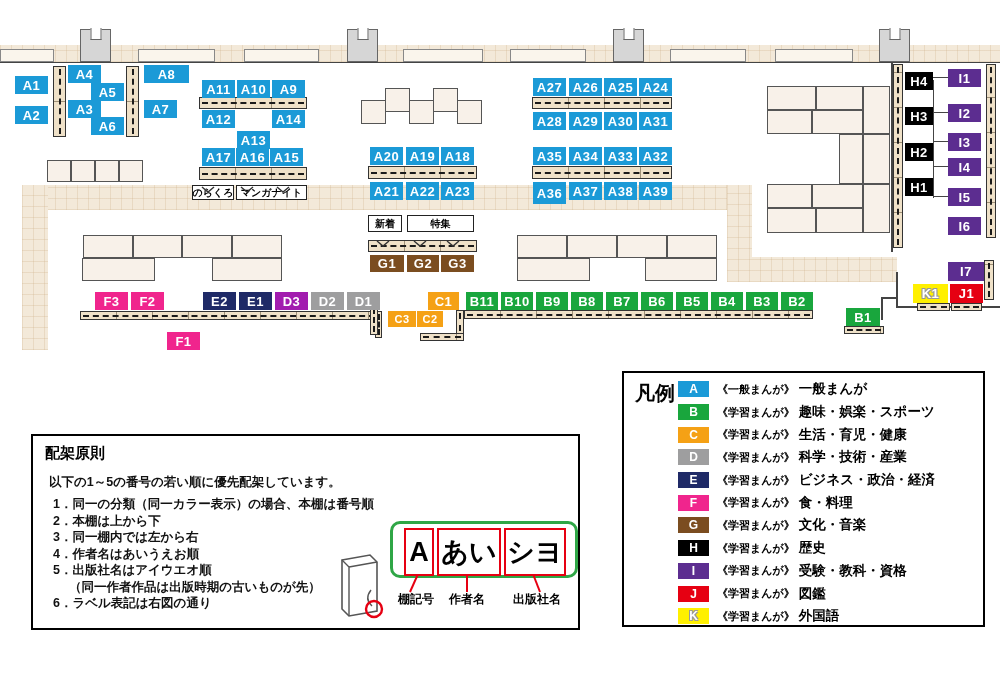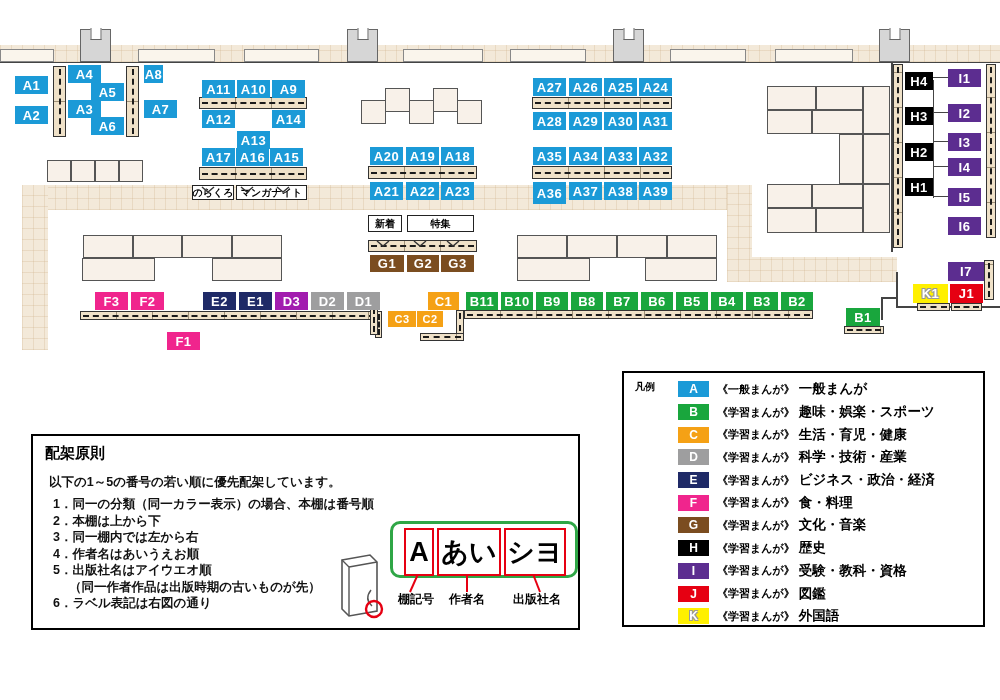--- a/index.html
+++ b/index.html
@@ -34,21 +34,21 @@
   .p-title{position:absolute;left:12px;top:8px;font-size:15px;font-weight:bold;color:#000;}
   .p-intro{position:absolute;left:16px;top:38px;font-size:12.5px;font-weight:bold;color:#111;}
   #p-list{position:absolute;left:20px;top:60px;width:330px;}
   .p-item{font-size:12.5px;font-weight:bold;color:#111;line-height:16.5px;white-space:nowrap;}
   .p-item.indent{padding-left:16px;}
   #label-diagram{position:absolute;left:357px;top:85px;width:188px;height:57px;border:3.5px solid #2FA646;border-radius:10px;background:#fff;}
   .spine-box{position:absolute;top:4px;height:48px;border:2px solid #E60012;display:flex;align-items:center;justify-content:center;
        font-size:27px;font-weight:bold;color:#000;}
   .callout-label{position:absolute;font-size:12px;font-weight:bold;color:#000;white-space:nowrap;}
   #legend{left:622px;top:371px;width:363px;height:256px;}
-  .l-title{position:absolute;left:11px;top:7px;font-size:10px;font-weight:bold;color:#000;}
+  .l-title{position:absolute;left:11px;top:7px;font-size:20px;font-weight:bold;color:#000;}
   #legend-rows{position:absolute;left:54px;top:5px;}
   .l-row{display:flex;align-items:center;height:22.7px;}
   .l-chip{width:31px;height:16px;display:flex;align-items:center;justify-content:center;
        color:#fff;font-size:12px;font-weight:bold;margin-right:8px;flex:none;}
   .l-chip.outlined{text-shadow:-1px -1px 0 #999,1px -1px 0 #999,-1px 1px 0 #999,1px 1px 0 #999;}
   .l-type{font-size:11px;font-weight:bold;color:#000;margin-right:4px;white-space:nowrap;}
   .l-cat{font-size:13.5px;font-weight:bold;color:#000;white-space:nowrap;}
 </style>
 </head>
 <body>
@@ -135,21 +135,21 @@
       <div class="shelf v" style="left: 126px; top: 66px; width: 13px; height: 71px; position: absolute;"></div>
       <div class="shelf v" style="left: 893px; top: 64px; width: 10px; height: 184px; position: absolute;"></div>
       <div class="shelf v" style="left: 986px; top: 64px; width: 10px; height: 174px; position: absolute;"></div>
       <div class="shelf v" style="left: 984px; top: 260px; width: 10px; height: 40px; position: absolute;"></div>
       <div class="tag" style="left: 15px; top: 76px; width: 33px; height: 18px; position: absolute; background: rgb(27, 154, 215);">A1</div>
       <div class="tag" style="left: 15px; top: 106px; width: 33px; height: 18px; position: absolute; background: rgb(27, 154, 215);">A2</div>
       <div class="tag" style="left: 68px; top: 65px; width: 33px; height: 18px; position: absolute; background: rgb(27, 154, 215);">A4</div>
       <div class="tag" style="left: 91px; top: 83px; width: 33px; height: 18px; position: absolute; background: rgb(27, 154, 215);">A5</div>
       <div class="tag" style="left: 68px; top: 100px; width: 33px; height: 18px; position: absolute; background: rgb(27, 154, 215);">A3</div>
       <div class="tag" style="left: 91px; top: 117px; width: 33px; height: 18px; position: absolute; background: rgb(27, 154, 215);">A6</div>
-      <div class="tag" style="left: 144px; top: 65px; width: 19px; height: 18px; position: absolute; background: rgb(27, 154, 215);">A8</div>
+      <div class="tag" style="left: 144px; top: 65px; width: 45px; height: 18px; position: absolute; background: rgb(27, 154, 215);">A8</div>
       <div class="tag" style="left: 144px; top: 100px; width: 33px; height: 18px; position: absolute; background: rgb(27, 154, 215);">A7</div>
       <div class="tag" style="left: 202px; top: 80px; width: 33px; height: 18px; position: absolute; background: rgb(27, 154, 215);">A11</div>
       <div class="tag" style="left: 237px; top: 80px; width: 33px; height: 18px; position: absolute; background: rgb(27, 154, 215);">A10</div>
       <div class="tag" style="left: 272px; top: 80px; width: 33px; height: 18px; position: absolute; background: rgb(27, 154, 215);">A9</div>
       <div class="tag" style="left: 202px; top: 110px; width: 33px; height: 18px; position: absolute; background: rgb(27, 154, 215);">A12</div>
       <div class="tag" style="left: 237px; top: 110px; width: 33px; height: 18px; position: absolute; background: rgb(27, 154, 215); margin-top: 21px;">A13</div>
       <div class="tag" style="left: 272px; top: 110px; width: 33px; height: 18px; position: absolute; background: rgb(27, 154, 215);">A14</div>
       <div class="tag" style="left: 202px; top: 148px; width: 33px; height: 18px; position: absolute; background: rgb(27, 154, 215);">A17</div>
       <div class="tag" style="left: 236px; top: 148px; width: 33px; height: 18px; position: absolute; background: rgb(27, 154, 215);">A16</div>
       <div class="tag" style="left: 270px; top: 148px; width: 33px; height: 18px; position: absolute; background: rgb(27, 154, 215);">A15</div>

